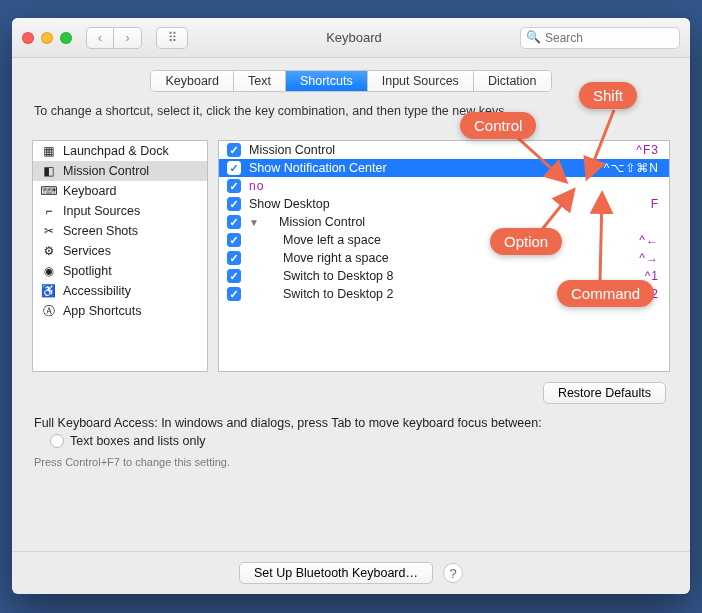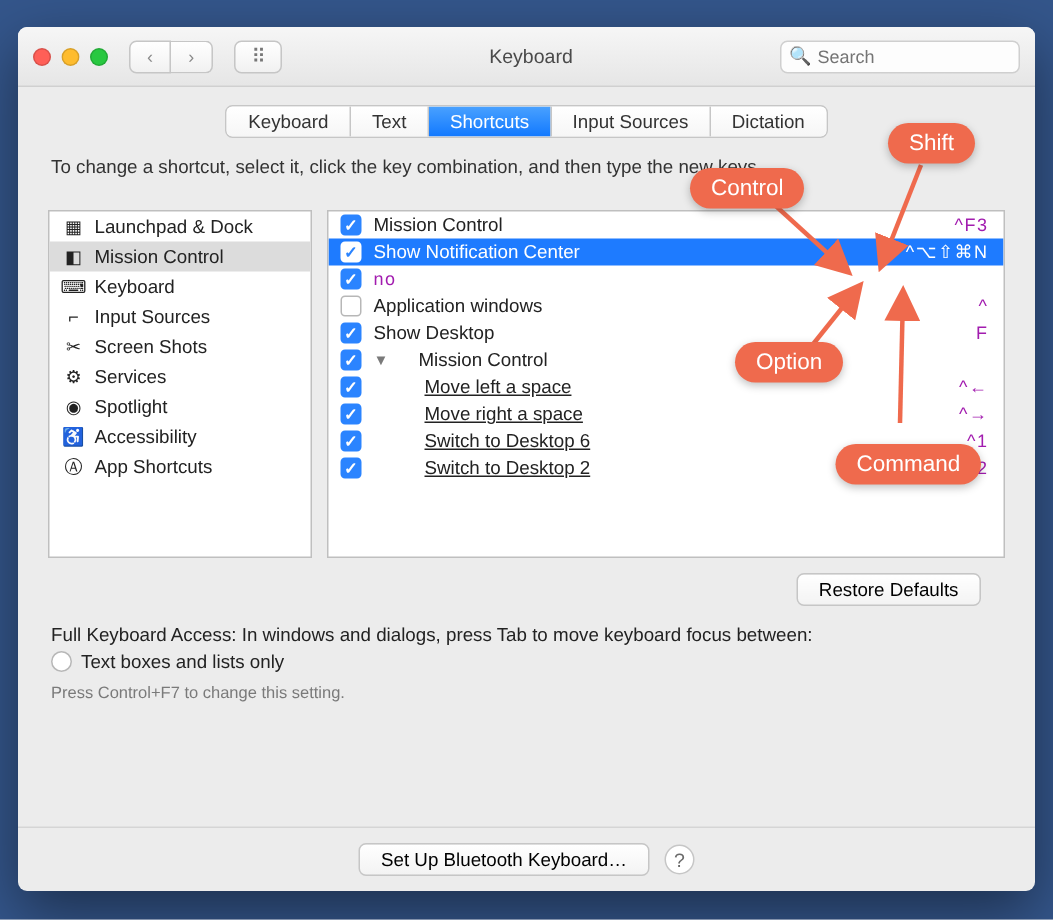--- a/index.html
+++ b/index.html
@@ -109,32 +109,32 @@
   }
   .row .cb.on{ background:#2b84ff; border-color:#2b84ff; }
   .row.sel .cb.on{ background:#fff; color:#2b84ff; border-color:#fff;}
   .row .cb.on::after{content:"✓";font-weight:bold;}
   .row.sel .cb.on::after{color:#2b84ff;}
   .row .disc{width:10px;display:inline-block;text-align:center;color:#7a7a7a;font-size:10px;}
   .row .lbl{flex:1;white-space:nowrap;overflow:hidden;text-overflow:ellipsis;}
   .row .sc{color:#a21caf;font-size:12px;letter-spacing:1px;}
   .row.sel .sc{color:#fff;}
   .indent1 .lbl{padding-left:12px;}
-  .indent2 .lbl{padding-left:34px;text-decoration:underline;}
+  .indent2 .lbl{padding-left:34px;}
   .dimsc{color:#bdbdbd;}
 
-  .restore-row{display:flex;justify-content:flex-end;padding:10px 36px 4px 20px;}
+  .restore-row{display:flex;justify-content:flex-end;padding:10px 24px 4px 20px;}
   .btn {
     background:linear-gradient(#fff,#f3f3f3);
     border:1px solid #c6c6c6; border-radius:5px;
     padding:3px 14px; font-size:12.5px;
   }
 
   .fka { padding:8px 22px 2px 22px; font-size:12.5px;}
-  .radio-row{display:flex;align-items:flex-start;gap:6px;padding:2px 22px;font-size:12.5px;}
+  .radio-row{display:flex;align-items:flex-start;gap:6px;padding:2px 22px;font-size:12.5px;margin-left:16px;}
   .radio{width:14px;height:14px;border-radius:50%;border:1px solid #b7b7b7;background:#fff;display:inline-flex;align-items:center;justify-content:center;}
   .radio.on{border-color:#2b84ff;}
   .radio.on::after{content:"";width:8px;height:8px;border-radius:50%;background:#2b84ff;}
   .hint{font-size:11px;color:#7a7a7a;padding:6px 22px 0 22px;}
 
   .bottom-bar{
     margin-top:auto;
     border-top:1px solid #d5d5d5;
     padding:10px 14px; display:flex;justify-content:center;align-items:center;gap:10px;
   }
@@ -232,25 +232,20 @@
         <div class="row indent0 sel">
           <span class="cb on"></span>
           <span class="lbl">Show Notification Center</span>
           <span class="sc">^⌥⇧⌘N</span>
         </div>
         <div class="row indent0">
           <span class="cb on"></span>
           <span class="sc dimsc">no</span>
         </div>
         <div class="row indent0">
-          <span class="cb"></span>
-          <span class="lbl">Application windows</span>
-          <span class="sc dimsc">^</span>
-        </div>
-        <div class="row indent0">
           <span class="cb on"></span>
           <span class="lbl">Show Desktop</span>
           <span class="sc">F</span>
         </div>
         <div class="row indent1">
           <span class="cb on"></span>
           <span class="disc">▼</span>
           <span class="lbl">Mission Control</span>
           <span class="sc"></span>
         </div>
@@ -259,21 +254,21 @@
           <span class="lbl">Move left a space</span>
           <span class="sc">^←</span>
         </div>
         <div class="row indent2">
           <span class="cb on"></span>
           <span class="lbl">Move right a space</span>
           <span class="sc">^→</span>
         </div>
         <div class="row indent2">
           <span class="cb on"></span>
-          <span class="lbl">Switch to Desktop 6</span>
+          <span class="lbl">Switch to Desktop 8</span>
           <span class="sc">^1</span>
         </div>
         <div class="row indent2">
           <span class="cb on"></span>
           <span class="lbl">Switch to Desktop 2</span>
           <span class="sc">^2</span>
         </div>
       </div>
   </div>
 
@@ -303,18 +298,18 @@
 
       <line x1="495" y1="110" x2="552" y2="162" stroke="#ef6a4d" stroke-width="3" marker-end="url(#ah)"></line>
 
       <line x1="602" y1="92" x2="576" y2="158" stroke="#ef6a4d" stroke-width="3" marker-end="url(#ah)"></line>
 
       <line x1="528" y1="214" x2="560" y2="174" stroke="#ef6a4d" stroke-width="3" marker-end="url(#ah)"></line>
 
       <line x1="588" y1="264" x2="590" y2="178" stroke="#ef6a4d" stroke-width="3" marker-end="url(#ah)"></line>
     </svg>
     <div class="bubble" style="left:448px;top:94px;">Control</div>
-    <div class="bubble" style="left:580px;top:64px;">Shift</div>
+    <div class="bubble" style="left:567px;top:64px;">Shift</div>
     <div class="bubble" style="left:478px;top:210px;">Option</div>
-    <div class="bubble" style="left:545px;top:278px;">Command</div>
+    <div class="bubble" style="left:545px;top:262px;">Command</div>
   </div>
 
 </div>
 
 </body></html>

